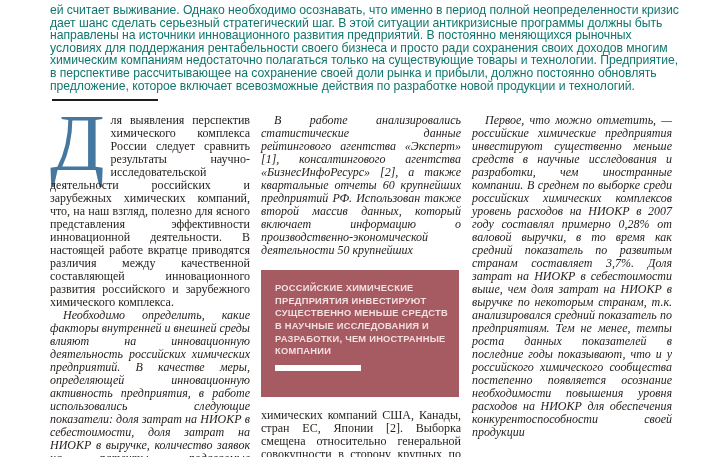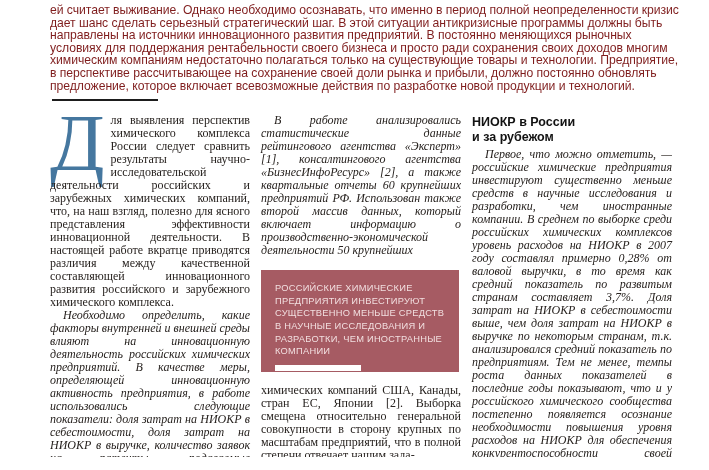--- a/index.html
+++ b/index.html
@@ -9,21 +9,21 @@
     font-family:"Liberation Serif", serif;
     overflow:hidden;
   }
   .page { position:relative; width:709px; height:470px; padding:4px 28px 0 50px; }
 
   .intro {
     font-family:"Liberation Sans", sans-serif;
     font-size:12.2px;
     line-height:12.6px;
     letter-spacing:-0.05px;
-    color:#7f1d1d;
+    color:#0f766e;
     width:631px;
     text-align:left;
   }
 
   .rule { width:106px; height:2px; background:#1d1d1d; margin:7px 0 0 2px; }
 
   .cols { display:flex; gap:11px; margin-top:13px; height:343px; overflow:hidden; }
   .col { width:200px; flex:0 0 200px; }
 
   .body {
@@ -39,22 +39,23 @@
     font-family:"Liberation Serif", serif;
     font-size:80px;
     line-height:53px;
     height:53px;
     margin:3px 6px 0 0;
     color:var(--accent_blue, #45779f);
   }
 
   .pullquote {
     background:var(--pullquote_bg, #a65b63);
-    padding:12px 8px 1px 14px;
+    padding:12px 8px 26px 14px;
     margin:13px 2px 12px 0;
+    font-weight:bold;
   }
   .pq-text {
     font-family:"Liberation Sans", sans-serif;
     font-size:9.3px;
     line-height:12.6px;
     letter-spacing:0.25px;
     color:#f2dfe0;
     white-space:pre-line;
     text-align:left;
   }
@@ -94,19 +95,17 @@
 СУЩЕСТВЕННО МЕНЬШЕ СРЕДСТВ
 В НАУЧНЫЕ ИССЛЕДОВАНИЯ И
 РАЗРАБОТКИ, ЧЕМ ИНОСТРАННЫЕ
 КОМПАНИИ</p>
         <div class="pq-bar"></div>
       </div>
       <p class="body">химических компаний США, Канады, стран ЕС, Японии [2]. Выборка смещена относительно генеральной совокупности в сторону крупных по масштабам предприятий, что в полной степени отвечает нашим зада-</p>
     </div>
 
     <div class="col">
-      <h3 class="colhead">НИОКР в России
-и за рубежом</h3>
       <p class="body indent">Первое, что можно отметить, — российские химические предприятия инвестируют существенно меньше средств в научные исследования и разработки, чем иностранные компании. В среднем по выборке среди российских химических комплексов уровень расходов на НИОКР в 2007 году составлял примерно 0,28% от валовой выручки, в то время как средний показатель по развитым странам составляет 3,7%. Доля затрат на НИОКР в себестоимости выше, чем доля затрат на НИОКР в выручке по некоторым странам, т.к. анализировался средний показатель по предприятиям. Тем не менее, темпы роста данных показателей в последние годы показывают, что и у российского химического сообщества постепенно появляется осознание необходимости повышения уровня расходов на НИОКР для обеспечения конкурентоспособности своей продукции</p>
     </div>
 
   </div>
 </div>
 
 </body></html>

